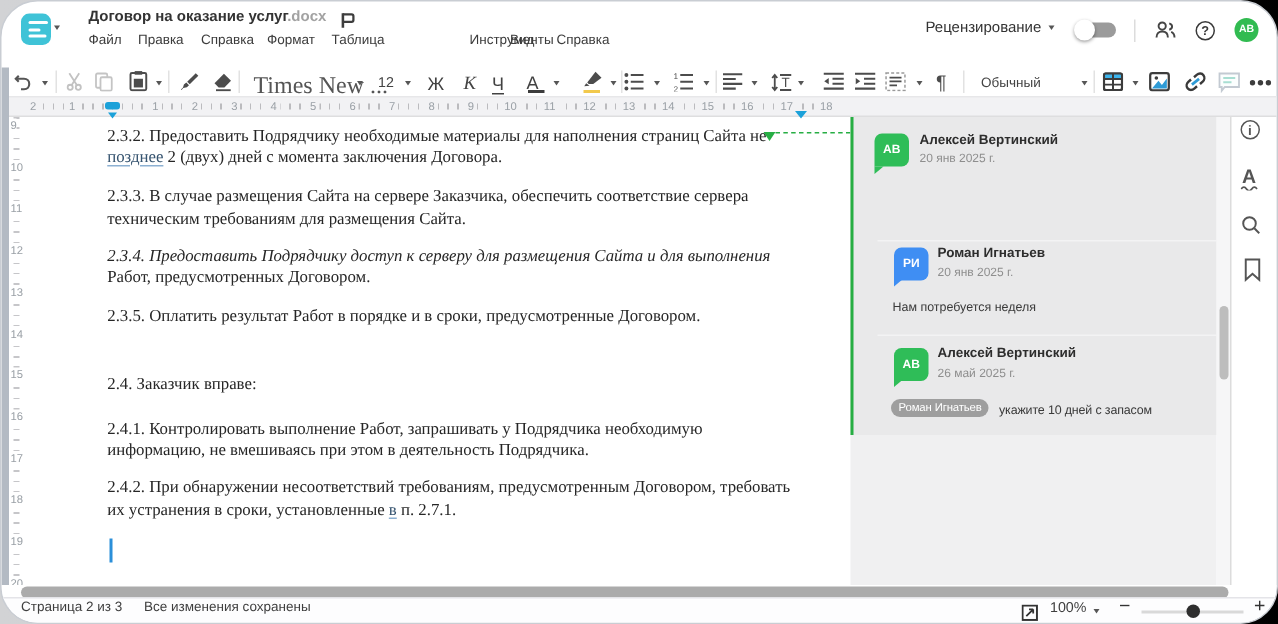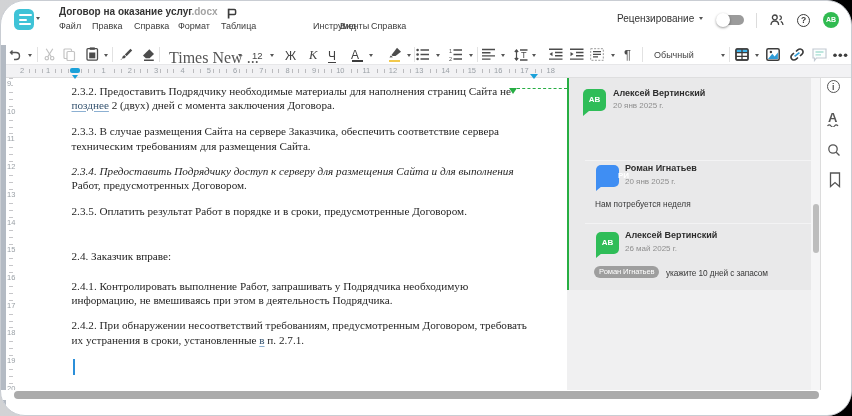--- a/index.html
+++ b/index.html
@@ -238,21 +238,21 @@
 
 <div class="a" style="left:566px;top:77px;width:244px;height:313px;background:#f0f0f1;"></div>
 <div class="a" style="left:566px;top:77px;width:244px;height:212px;background:#e9e9ea;border-left:2px solid #27ae43;box-sizing:border-box;"></div>
 <div class="a" style="left:584px;top:159px;width:226px;height:1px;background:#f3f3f4;"></div>
 <div class="a" style="left:584px;top:222px;width:226px;height:1px;background:#f3f3f4;"></div>
 
 <div class="av" style="left:582px;top:88px;background:#2fbd58;color:#2fbd58;"><span style="color:#fff;">АВ</span></div>
 <div class="cname" style="left:612px;top:88px;">Алексей Вертинский</div>
 <div class="cdate" style="left:612px;top:100.5px;">20 янв 2025 г.</div>
 
-<div class="av" style="left:595px;top:163.5px;background:#3f8ef3;color:#3f8ef3;"><span style="color:#fff;padding-left:22px;">РИ</span></div>
+<div class="av" style="left:595px;top:163.5px;background:#3f8ef3;color:#3f8ef3;"><span style="color:#fff;">РИ</span></div>
 <div class="cname" style="left:624px;top:163px;">Роман Игнатьев</div>
 <div class="cdate" style="left:624px;top:177px;">20 янв 2025 г.</div>
 <div class="cbody" style="left:594px;top:198px;">Нам потребуется неделя</div>
 
 <div class="av" style="left:595px;top:230.5px;background:#2fbd58;color:#2fbd58;"><span style="color:#fff;">АВ</span></div>
 <div class="cname" style="left:624px;top:229.8px;">Алексей Вертинский</div>
 <div class="cdate" style="left:624px;top:244px;">26 май 2025 г.</div>
 <div class="a" style="left:593px;top:265px;height:12px;line-height:12px;border-radius:6px;background:#9e9e9e;color:#fff;font-size:7.6px;padding:0 5px;letter-spacing:-0.1px;">Роман Игнатьев</div>
 <div class="cbody" style="left:665px;top:266.5px;letter-spacing:-0.1px;">укажите 10 дней с запасом</div>
 
@@ -270,14 +270,28 @@
       <circle cx="6" cy="6" r="4.2" stroke="#555" stroke-width="1.3" fill="none"></circle>
       <path d="M9.2 9.2 L12.5 12.5" stroke="#555" stroke-width="1.3"></path>
     </svg>
 <svg class="a" style="left:828px;top:171px;" width="12" height="16" viewBox="0 0 12 16">
       <path d="M1.5 1 L10.5 1 L10.5 14.5 L6 10.5 L1.5 14.5 Z" stroke="#555" stroke-width="1.3" fill="none"></path>
     </svg>
 
 <div class="a" style="left:0px;top:389px;width:852px;height:10px;background:#fff;"></div>
 <div class="a" style="left:13px;top:390px;width:805px;height:8px;background:#ababab;border-radius:4px;"></div>
 
+<div class="a" style="left:0;top:397px;width:852px;height:17px;background:#fdfdfe;border-top:1px solid #e4e4e8;font-size:9px;color:#3f3f3f;">
+  <span class="a" style="left:13px;top:0px;">Страница 2 из 3</span>
+  <span class="a" style="left:95px;top:0px;">Все изменения сохранены</span>
+  <svg class="a" style="left:680px;top:4px;" width="11" height="11" viewBox="0 0 11 11">
+        <rect x="0.7" y="0.7" width="9.6" height="9.6" stroke="#333" stroke-width="1.3" fill="none"></rect>
+        <path d="M3.2 7.8 L7.8 3.2 M7.8 3.2 L7.8 6 M7.8 3.2 L5 3.2" stroke="#333" stroke-width="1.2" fill="none"></path>
+      </svg>
+  <span class="a" style="left:699px;top:2px;font-size:9.5px;line-height:10px;">100%</span>
+  <div class="car" style="left:728px;top:6.5px;"></div>
+  <span class="a" style="left:745px;top:1px;font-size:13px;color:#333;line-height:8px;">−</span>
+  <div class="a" style="left:760px;top:8px;width:68px;height:1.5px;background:#d9d9d9;"></div>
+  <div class="a" style="left:790px;top:3.5px;width:9px;height:9px;border-radius:50%;background:#2e2e2e;"></div>
+  <span class="a" style="left:835px;top:1px;font-size:13px;color:#333;line-height:8px;">+</span>
+</div>
 
 </div>
 
 </body></html>

